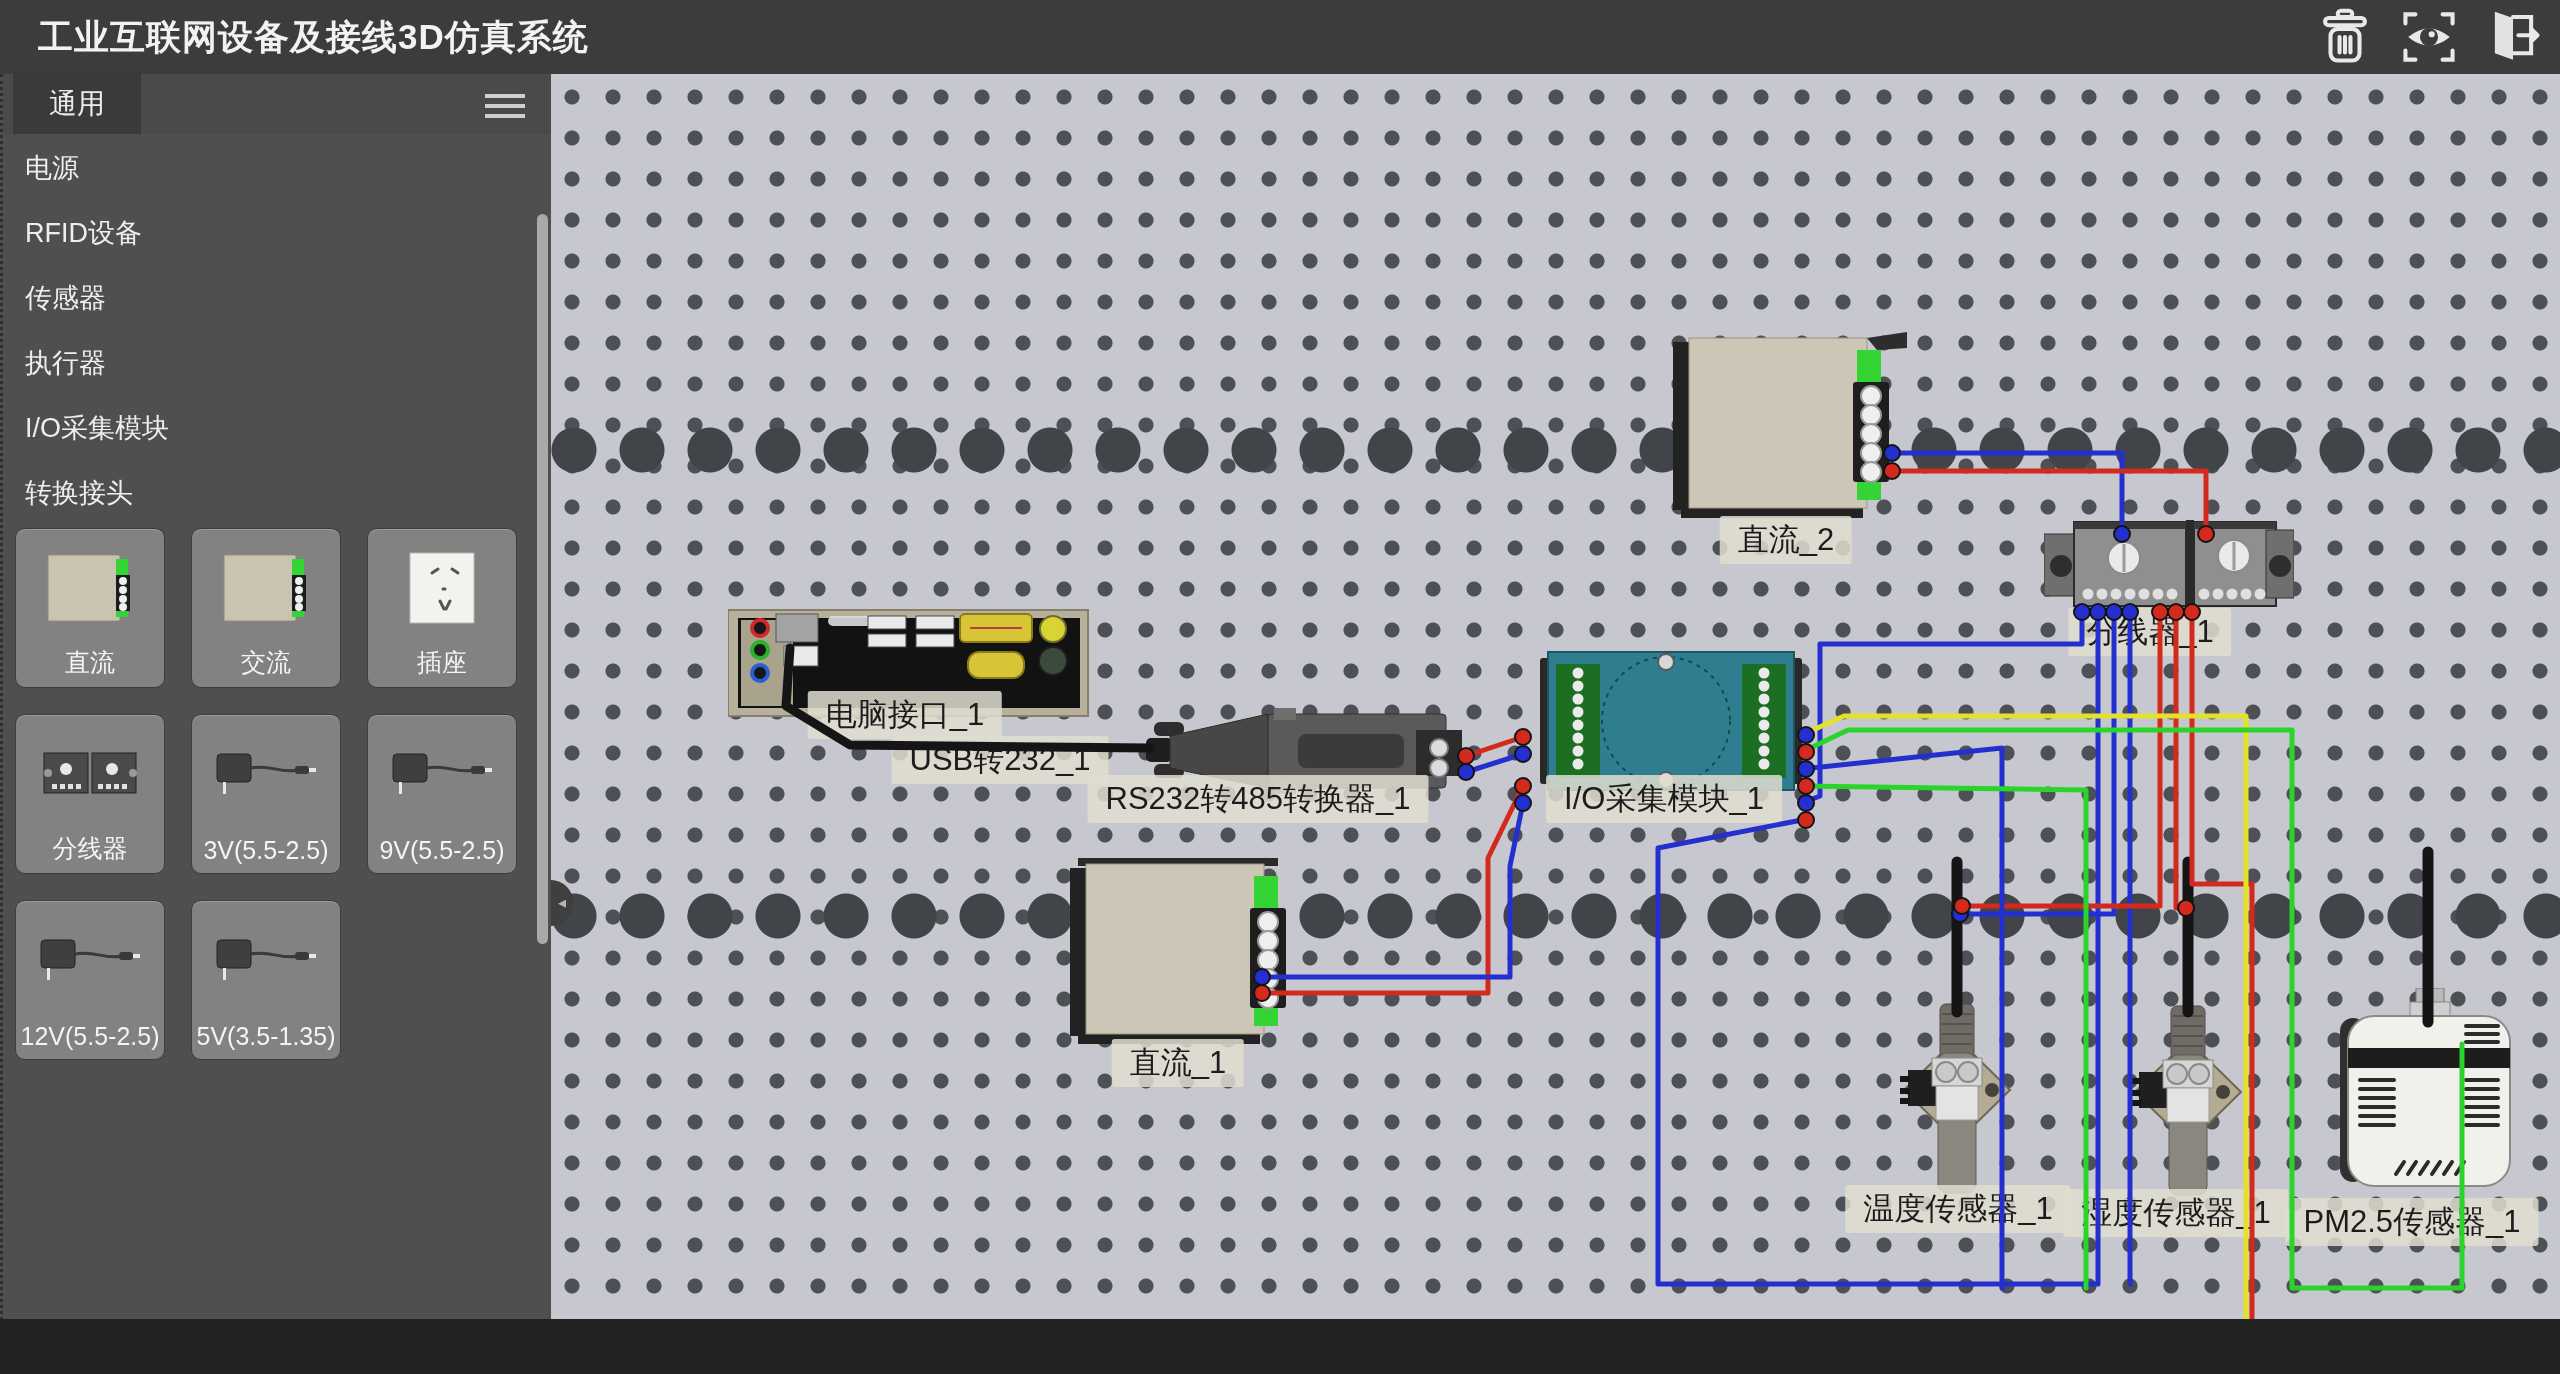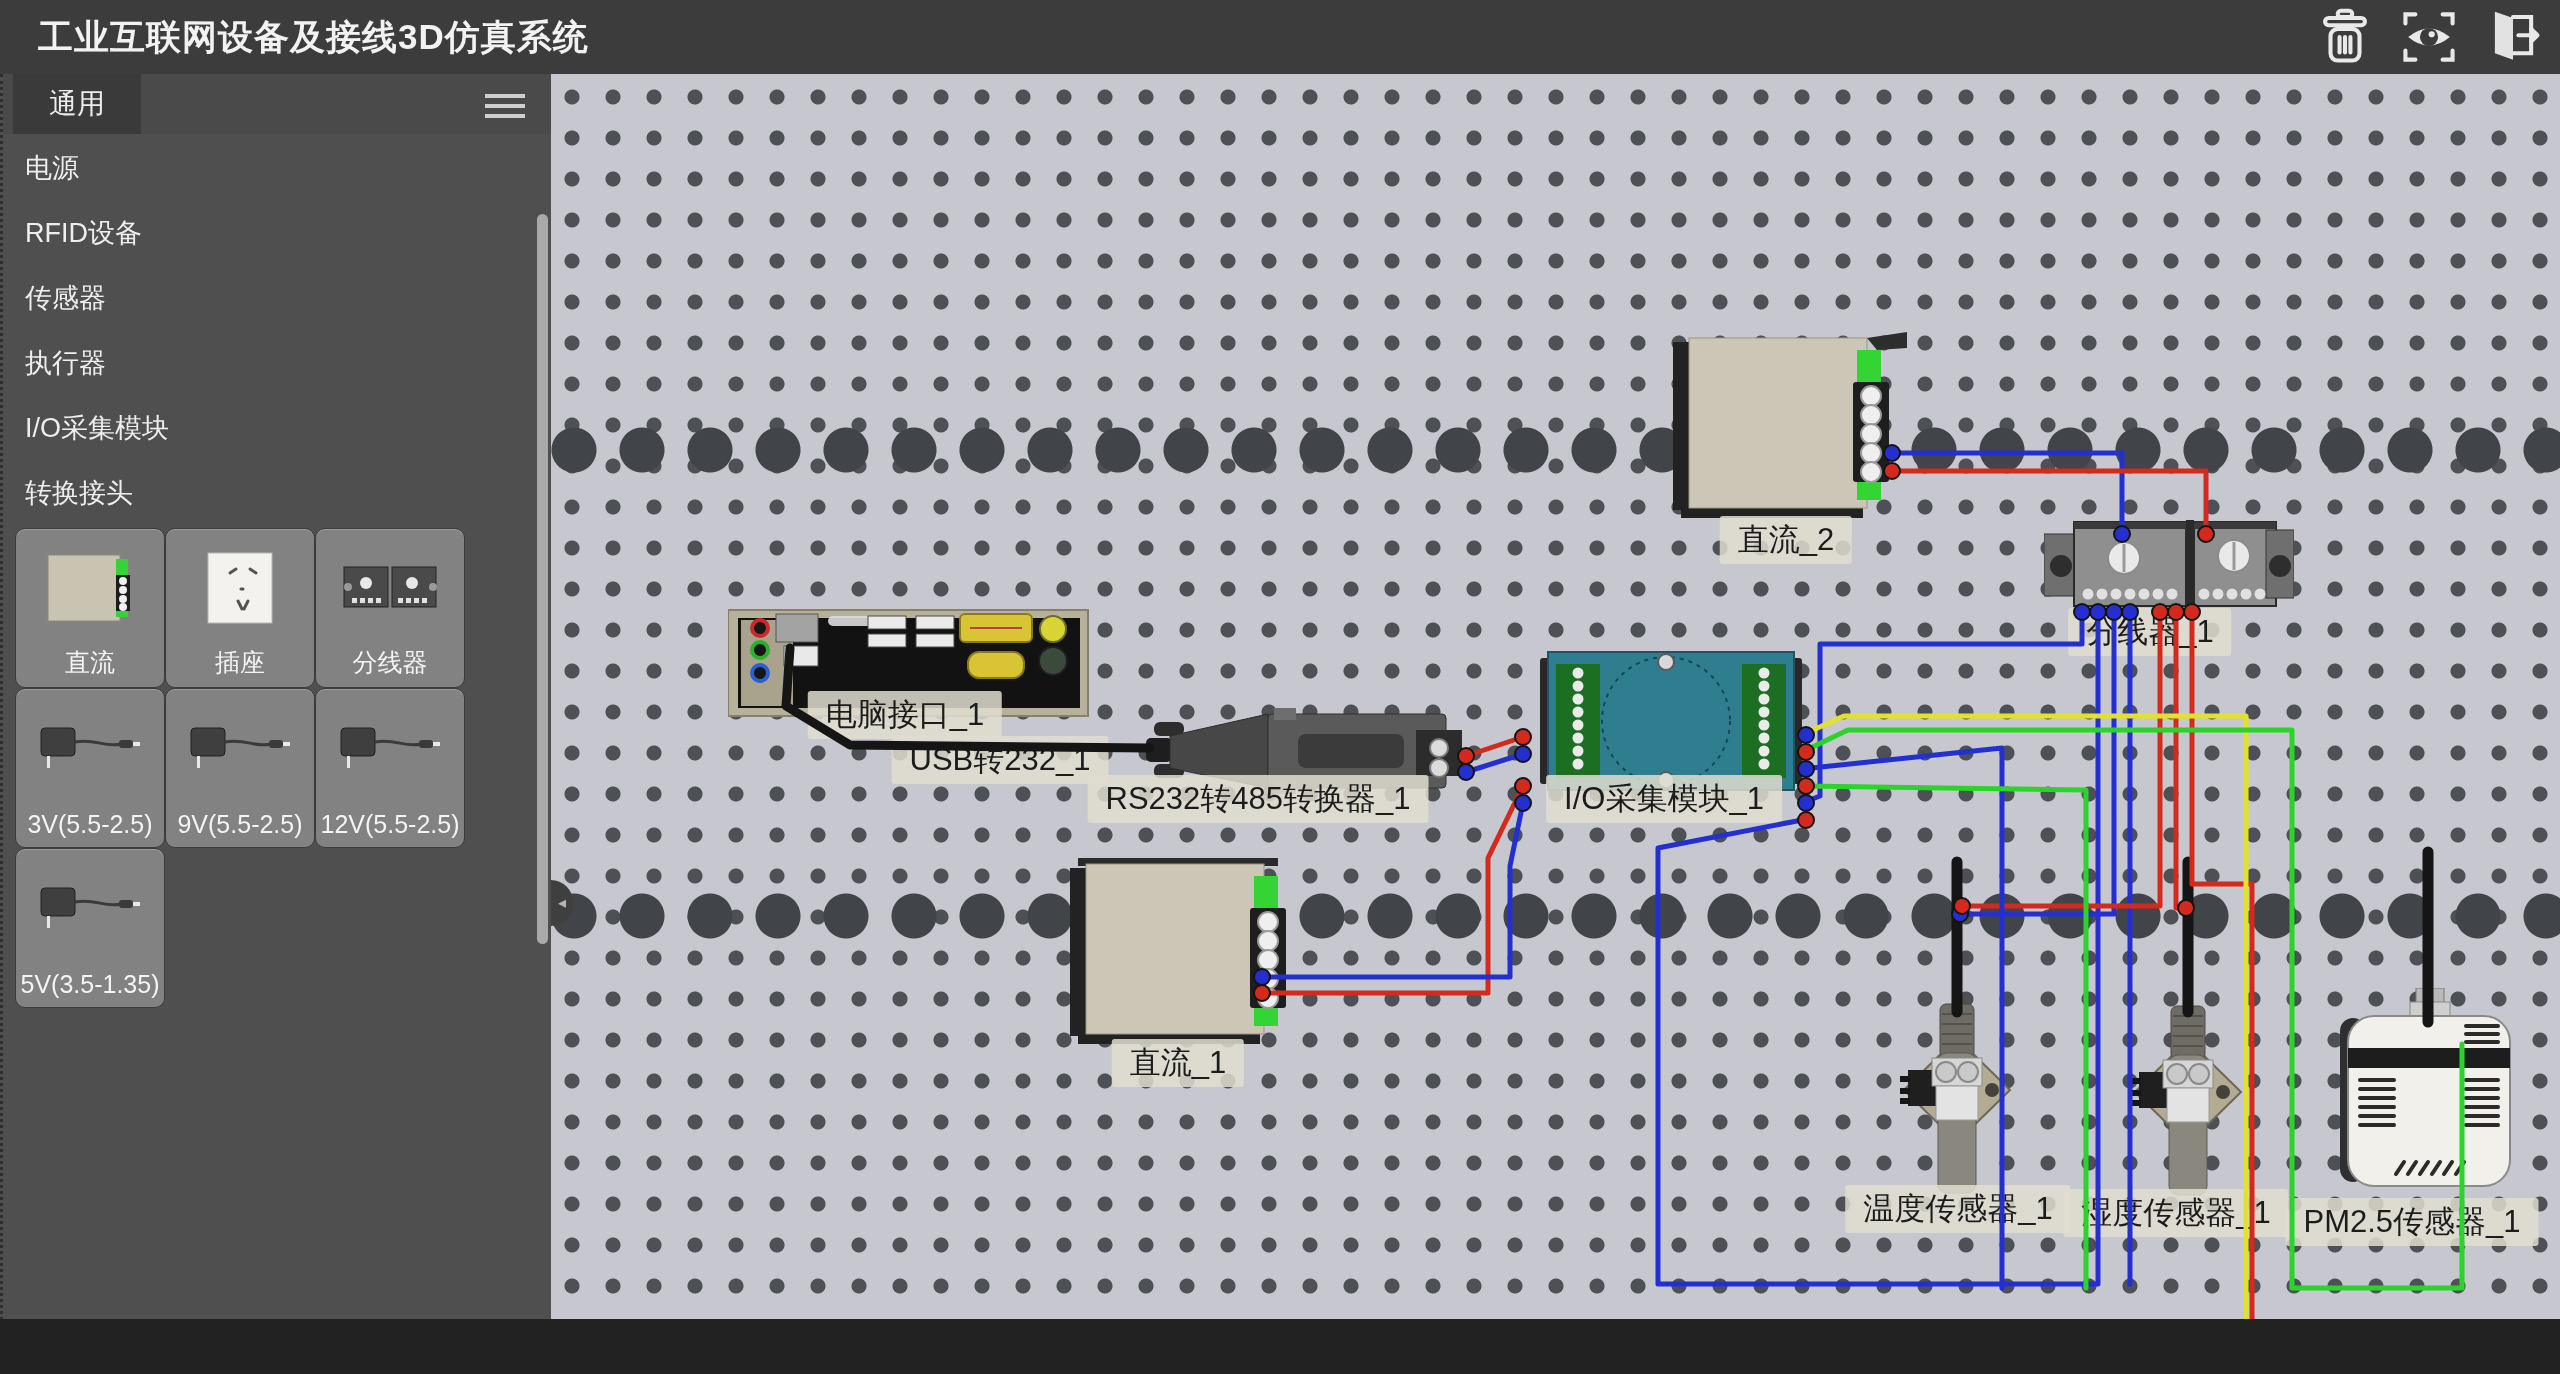--- a/index.html
+++ b/index.html
@@ -23,21 +23,21 @@
   #hamburger{position:absolute;right:26px;top:14px;width:40px;height:32px;cursor:pointer;}
   #hamburger span{display:block;height:4px;background:#cfcfcf;margin:6px 0;}
   #menu{position:absolute;left:0;top:62px;width:100%;}
   .menu-item{height:65px;line-height:65px;padding-left:22px;color:#eeeeee;font-size:27px;cursor:pointer;}
   #scroll-thumb{position:absolute;left:534px;top:140px;width:11px;height:730px;
     background:#a9a9a9;border-radius:6px;}
   #collapse-handle{position:absolute;left:551px;top:880px;width:22px;height:46px;
     background:#3f3f3f;border-radius:0 23px 23px 0;z-index:31;cursor:pointer;
     color:#b5b5b5;font-size:16px;line-height:46px;text-align:center;}
   #cards{position:absolute;left:12px;top:454px;width:492px;display:grid;
-    grid-template-columns:repeat(3,150px);grid-auto-rows:160px;gap:0;}
+    grid-template-columns:repeat(3,150px);grid-auto-rows:160px;gap:26px;}
   .card{position:relative;background:#828282;border:1px solid #3c3c3c;border-radius:10px;
     box-shadow:inset 0 1px 0 #9d9d9d;cursor:pointer;}
   .card .thumb{position:absolute;left:0;top:8px;width:100%;height:102px;display:flex;
     align-items:center;justify-content:center;}
   .card .card-label{position:absolute;left:0;bottom:8px;width:100%;text-align:center;
     color:#f4f4f4;font-size:25px;white-space:nowrap;}
 
   
   #canvas{position:absolute;left:551px;top:74px;width:2009px;height:1300px;background:#c7c8cf;
     background-image:radial-gradient(circle at 9px 9px,#4d5055 7px,rgba(0,0,0,0) 8px);
@@ -141,20 +141,36 @@
             <rect x="72" y="26" width="14" height="36" fill="#1c1c1c"></rect>
             <g fill="#efefef">
                 <circle cx="79" cy="32" r="4"></circle>
                 <circle cx="79" cy="41" r="4"></circle>
                 <circle cx="79" cy="50" r="4"></circle>
                 <circle cx="79" cy="58" r="4"></circle>
               </g>
           </svg>
         </div>
         <div class="card-label">直流</div>
+      </div>
+      <div class="card">
+        <div class="thumb">
+          <svg width="92" height="78" viewBox="0 0 92 78">
+            <rect x="4" y="6" width="72" height="66" fill="#c9c4b2" stroke="#8f8a76"></rect>
+            <rect x="72" y="10" width="12" height="58" fill="#35d435"></rect>
+            <rect x="72" y="26" width="14" height="36" fill="#1c1c1c"></rect>
+            <g fill="#efefef">
+                <circle cx="79" cy="32" r="4"></circle>
+                <circle cx="79" cy="41" r="4"></circle>
+                <circle cx="79" cy="50" r="4"></circle>
+                <circle cx="79" cy="58" r="4"></circle>
+              </g>
+          </svg>
+        </div>
+        <div class="card-label">交流</div>
       </div>
       <div class="card">
         <div class="thumb">
           <svg width="92" height="78" viewBox="0 0 92 78">
             <rect x="14" y="4" width="64" height="70" fill="#f3f2ee" stroke="#b9b8b2"></rect>
             <g stroke="#55544e" stroke-width="3" stroke-linecap="round">
               <line x1="36" y1="24" x2="42" y2="20"></line>
                 <line x1="56" y1="20" x2="62" y2="24"></line>
               <line x1="44" y1="52" x2="48" y2="60"></line>
                 <line x1="54" y1="52" x2="50" y2="60"></line>

